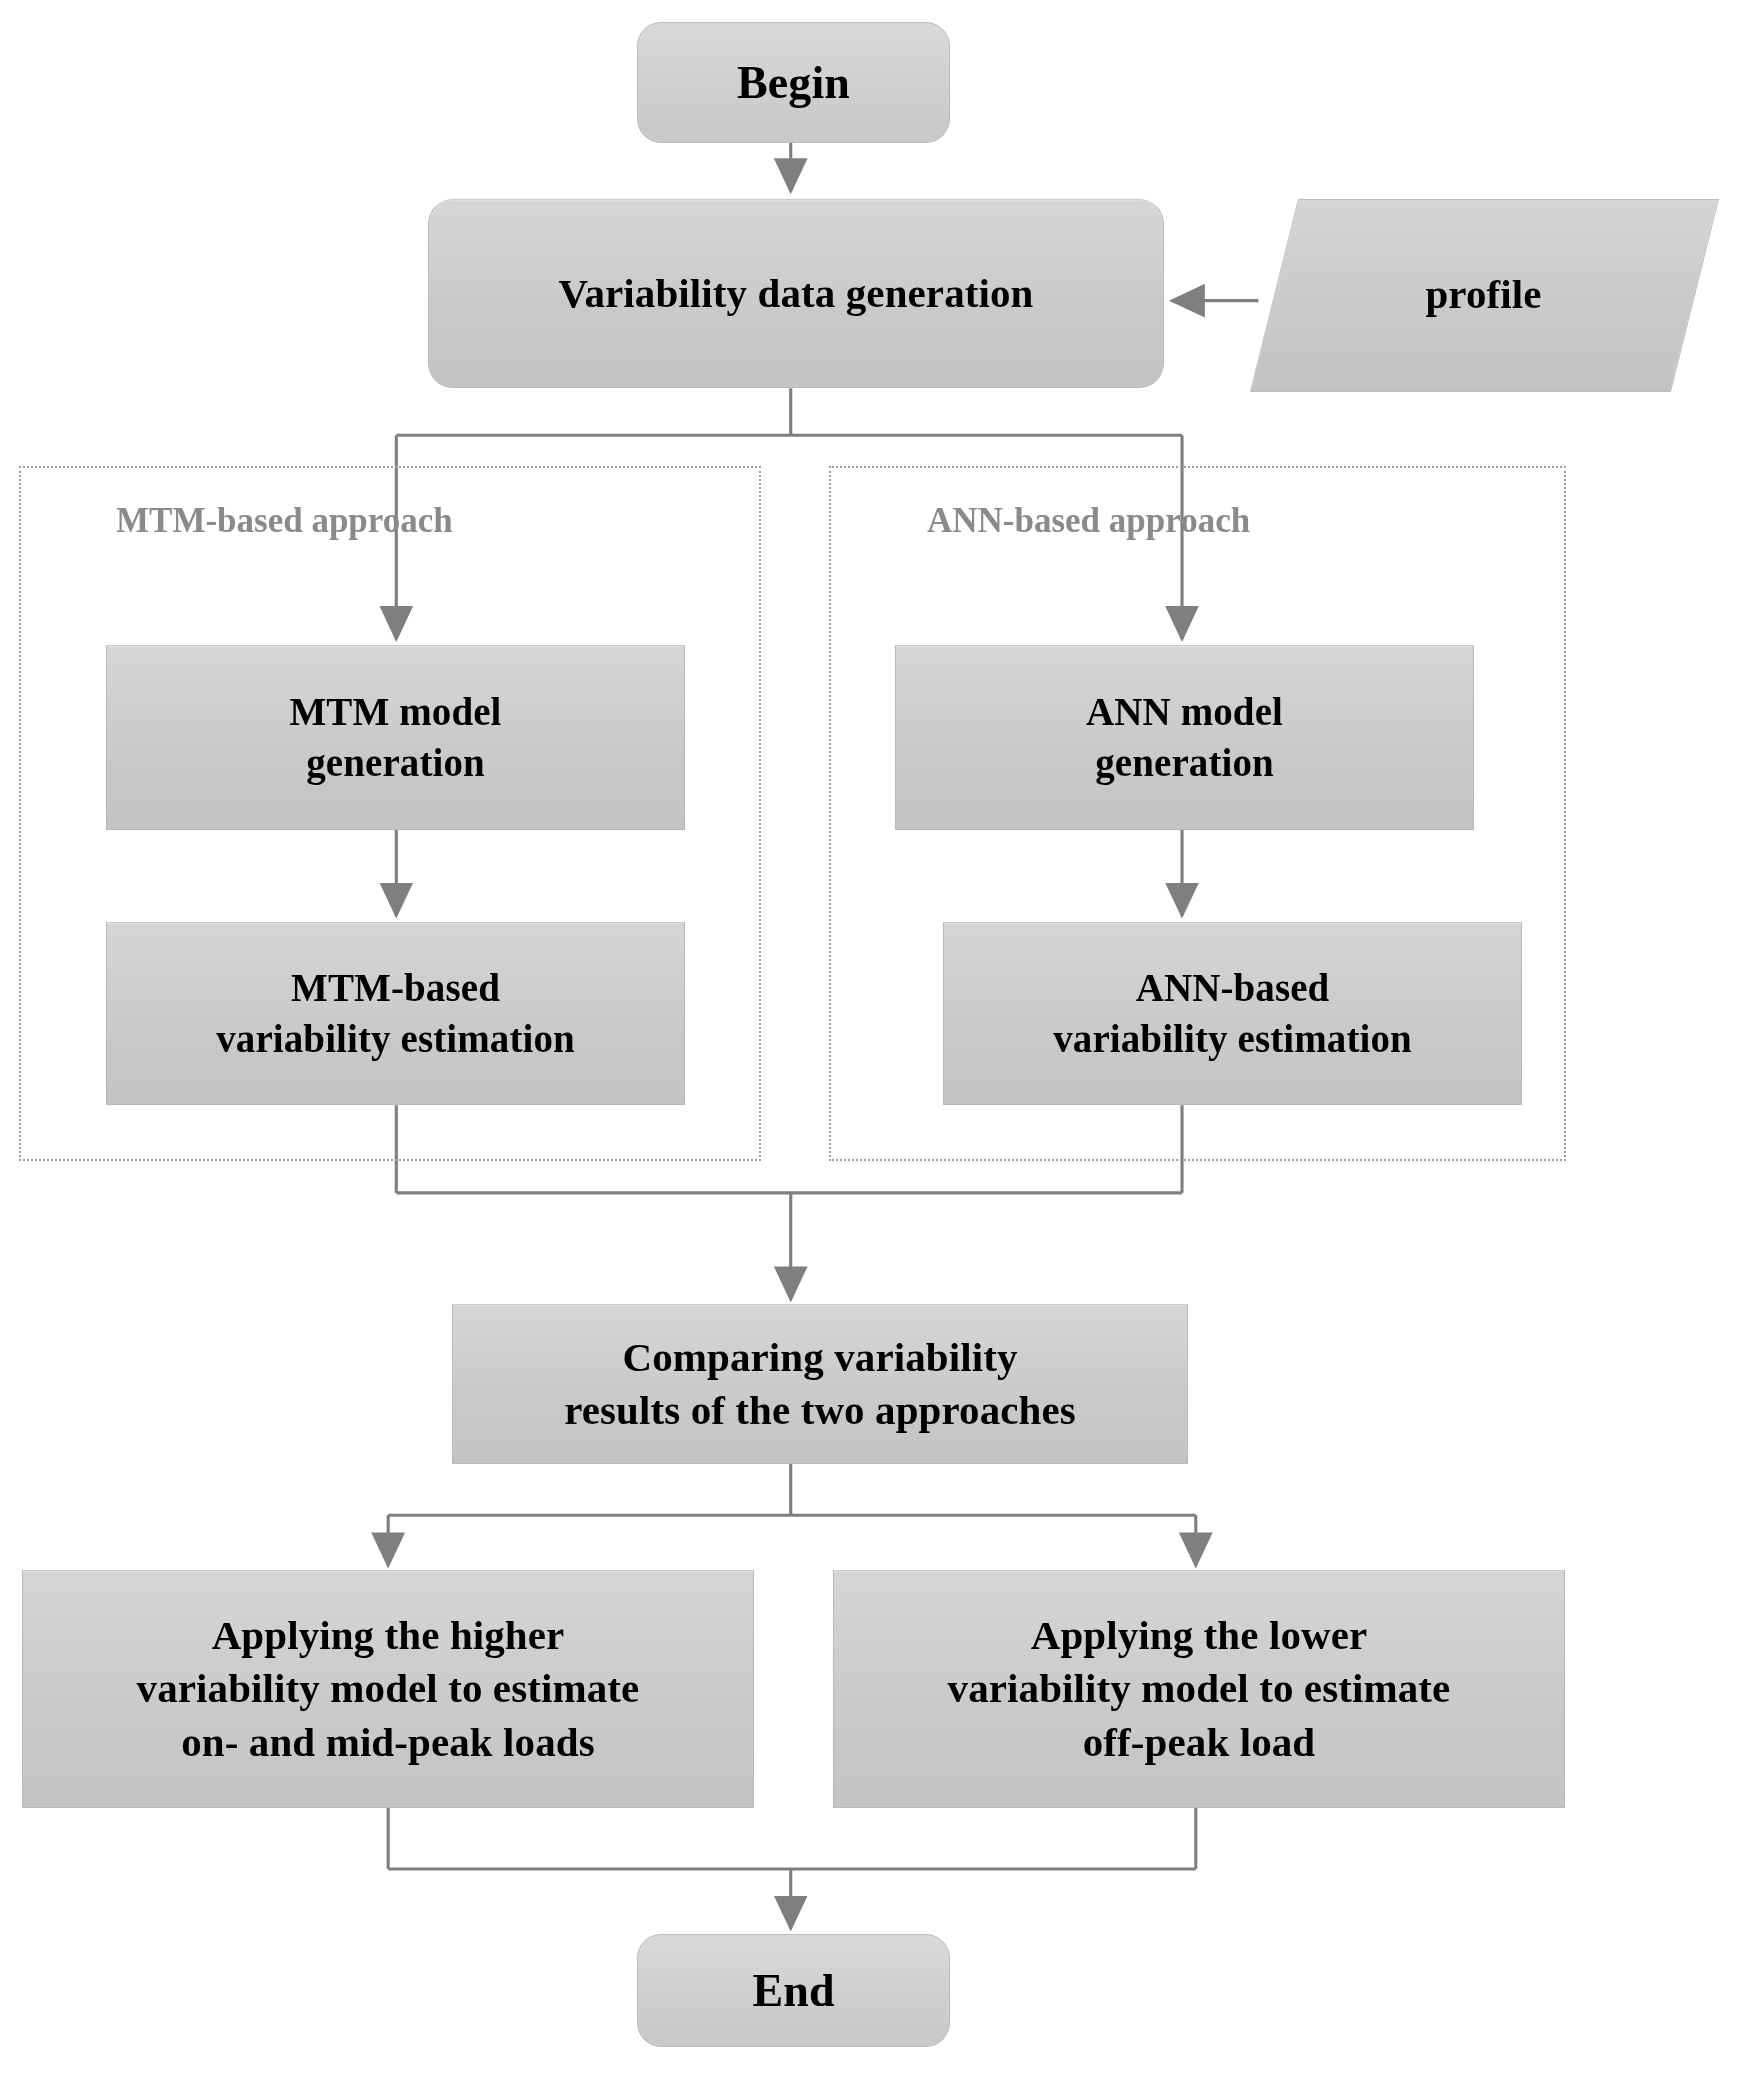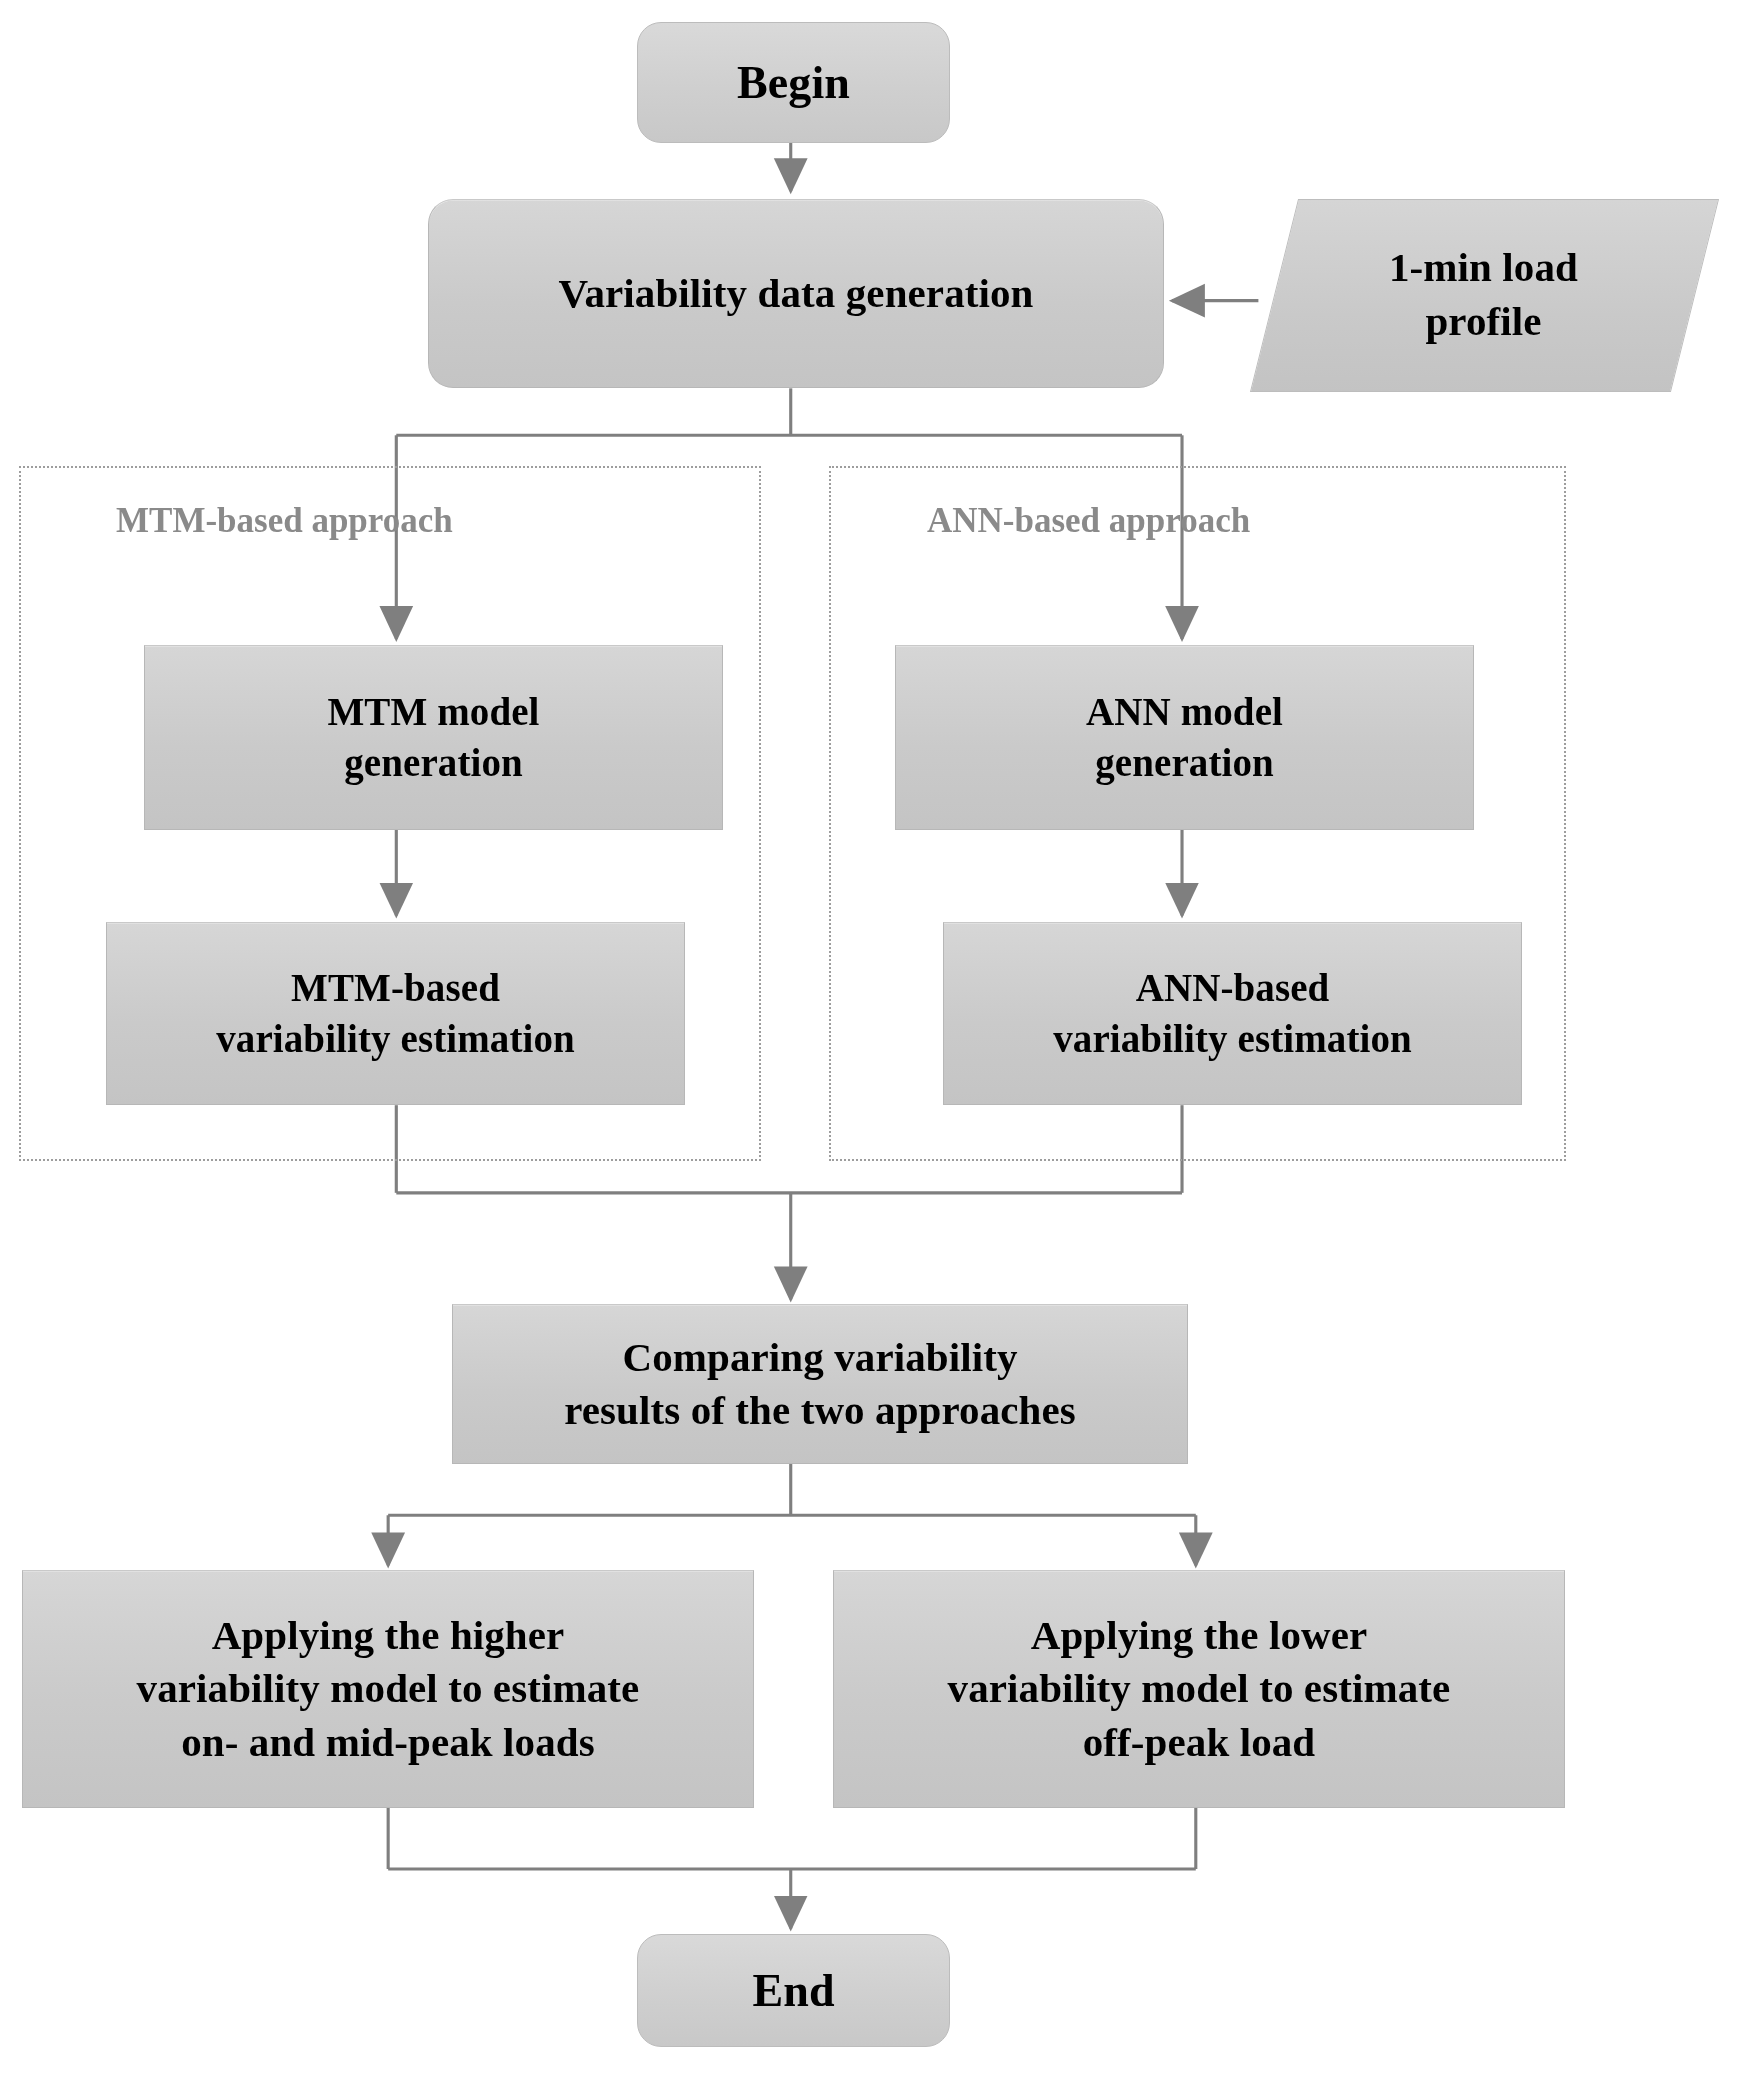--- a/index.html
+++ b/index.html
@@ -151,26 +151,25 @@
     <span>Begin</span>
   </div>
 
   <div class="node proc fs-main" style="left:428px; top:199px; width:736px; height:189px;border-radius:25px;">
     <span>Variability  data generation</span>
   </div>
 
   <div class="node data-shape fs-main" style="left:1274px; top:199px; width:419px; height:191px;">
     <div class="para"></div>
     <div class="para-label">
-      <div>1-min load</div>
       <div>profile</div>
     </div>
   </div>
 
-  <div class="node proc fs-node" style="left:106px; top:645px; width:579px; height:185px; flex-direction:column;margin-left:38px;">
+  <div class="node proc fs-node" style="left:106px; top:645px; width:579px; height:185px; flex-direction:column;">
     <span>MTM model</span>
     <span>generation</span>
   </div>
 
   <div class="node proc fs-node" style="left:106px; top:922px; width:579px; height:183px; flex-direction:column;">
     <span>MTM-based</span>
     <span>variability  estimation</span>
   </div>
 
   <div class="node proc fs-node" style="left:895px; top:645px; width:579px; height:185px; flex-direction:column;text-align:right;">

